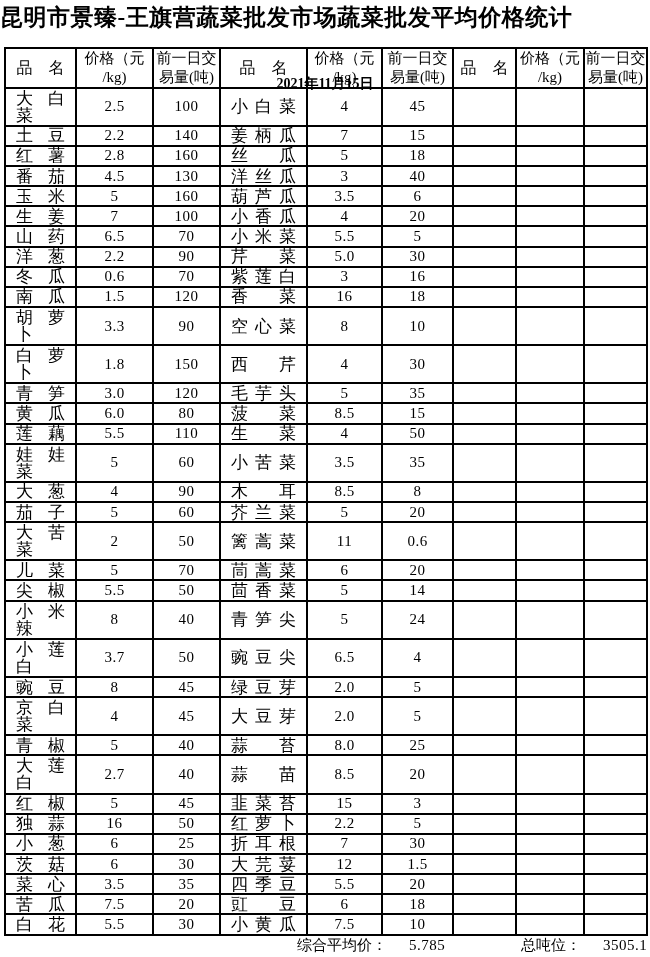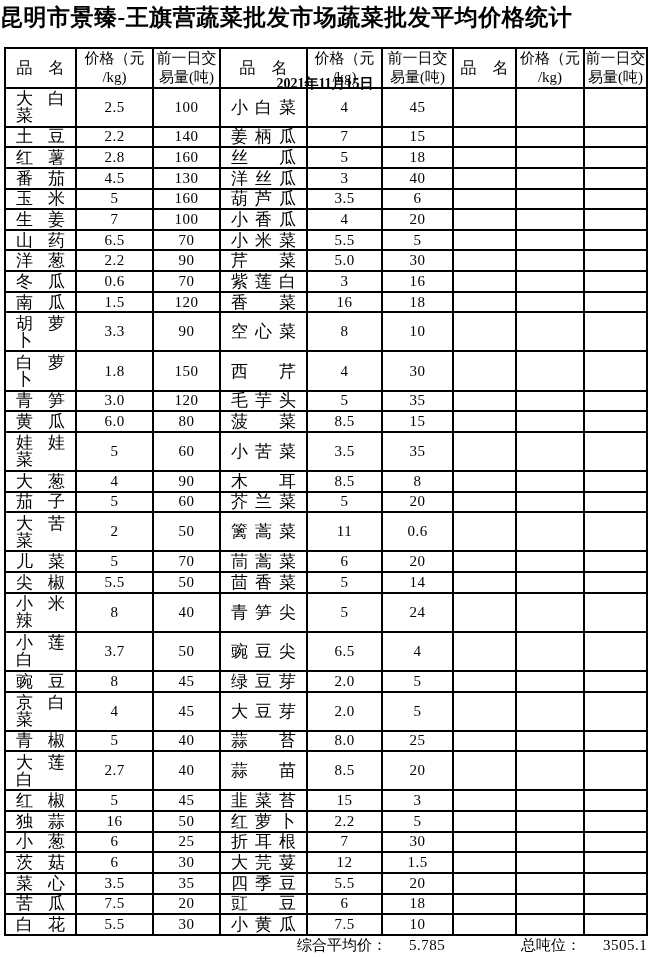--- a/index.html
+++ b/index.html
@@ -347,20 +347,37 @@
         <td class="num-cell">8.5</td>
         <td class="num-cell">15</td>
         <td class="name-cell">
           <span class="jname"></span>
         </td>
         <td class="num-cell"></td>
         <td class="num-cell"></td>
       </tr>
       <tr>
         <td class="name-cell">
+          <span class="jname">莲藕</span>
+        </td>
+        <td class="num-cell">5.5</td>
+        <td class="num-cell">110</td>
+        <td class="name-cell">
+          <span class="jname">生菜</span>
+        </td>
+        <td class="num-cell">4</td>
+        <td class="num-cell">50</td>
+        <td class="name-cell">
+          <span class="jname"></span>
+        </td>
+        <td class="num-cell"></td>
+        <td class="num-cell"></td>
+      </tr>
+      <tr>
+        <td class="name-cell">
           <span class="jname">娃娃菜</span>
         </td>
         <td class="num-cell">5</td>
         <td class="num-cell">60</td>
         <td class="name-cell">
           <span class="jname">小苦菜</span>
         </td>
         <td class="num-cell">3.5</td>
         <td class="num-cell">35</td>
         <td class="name-cell">

